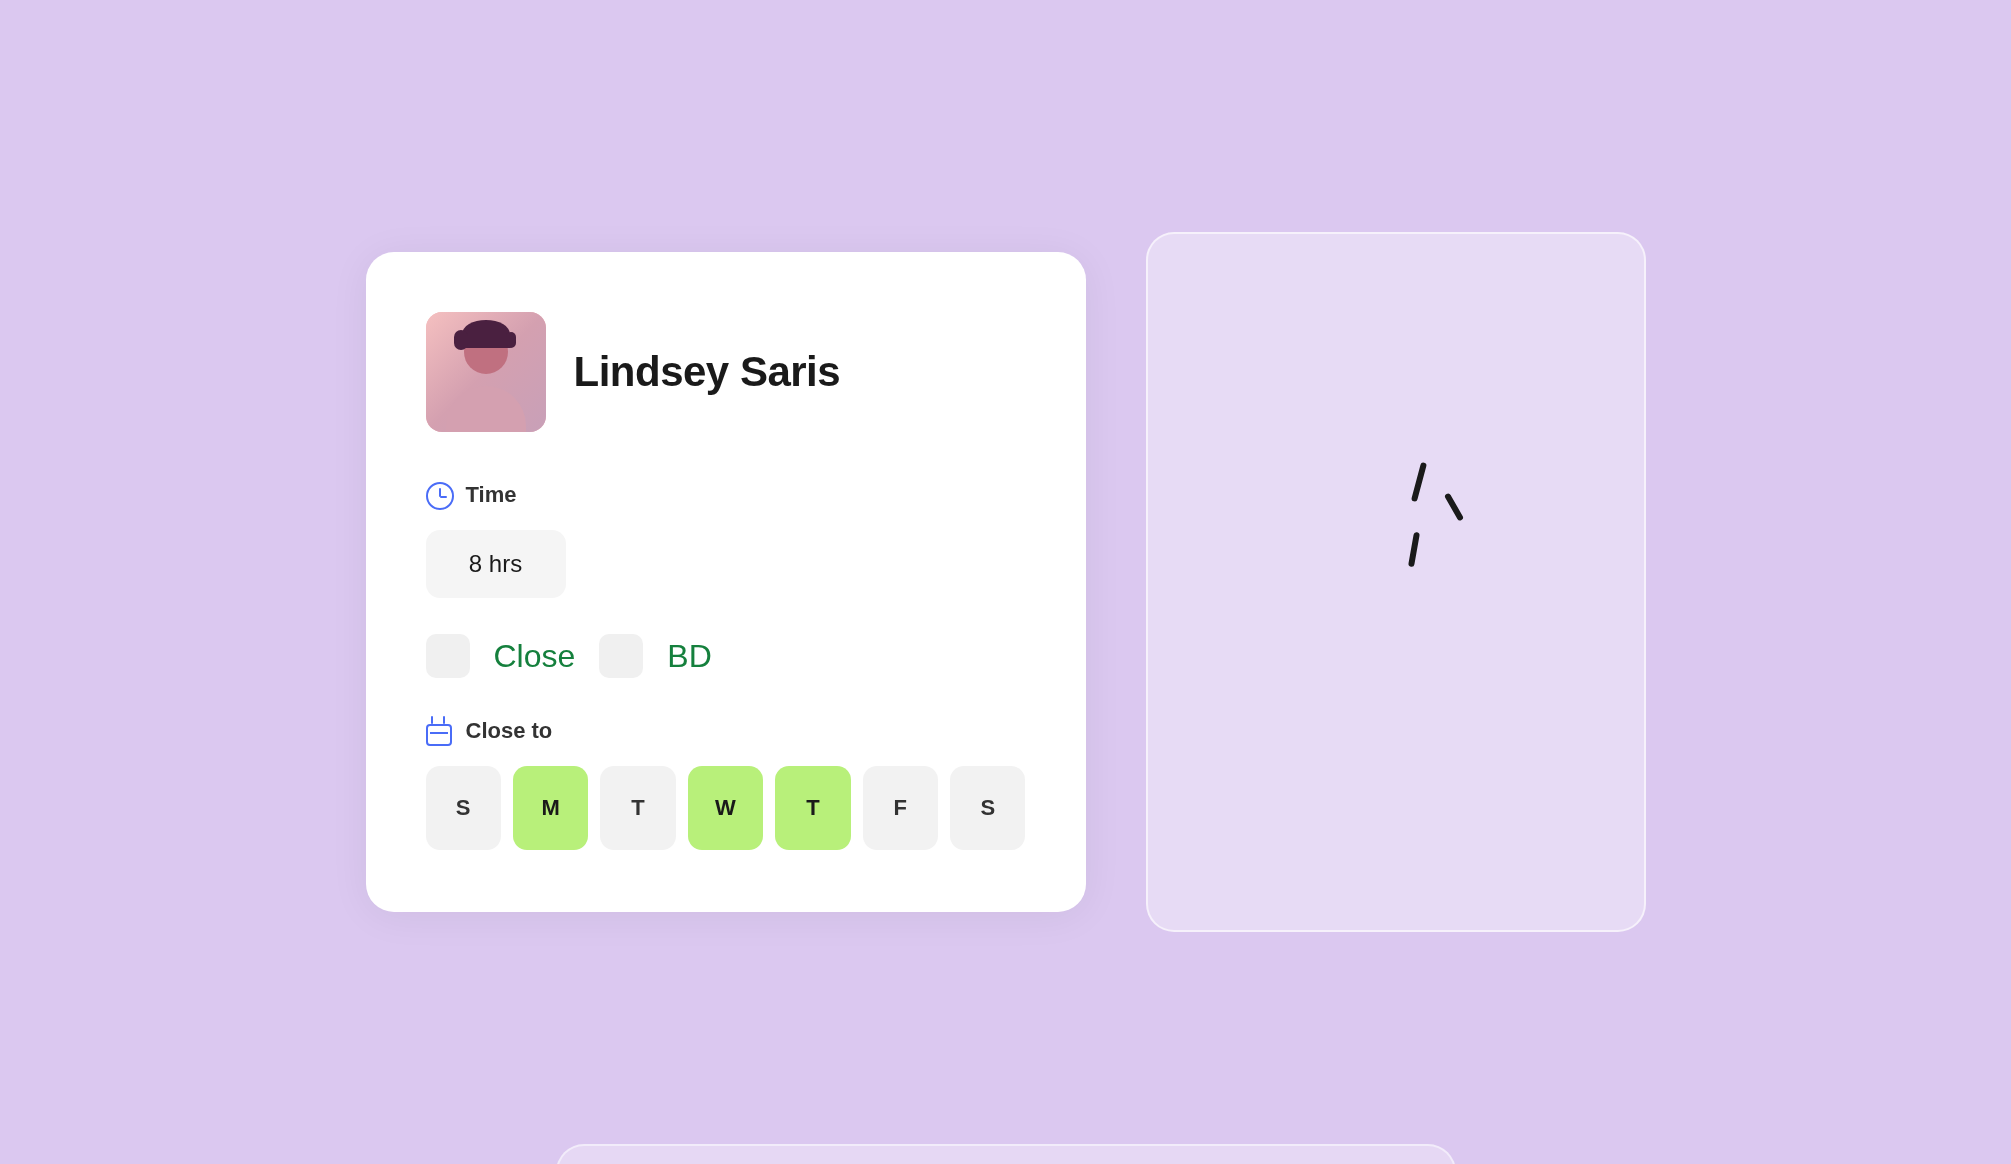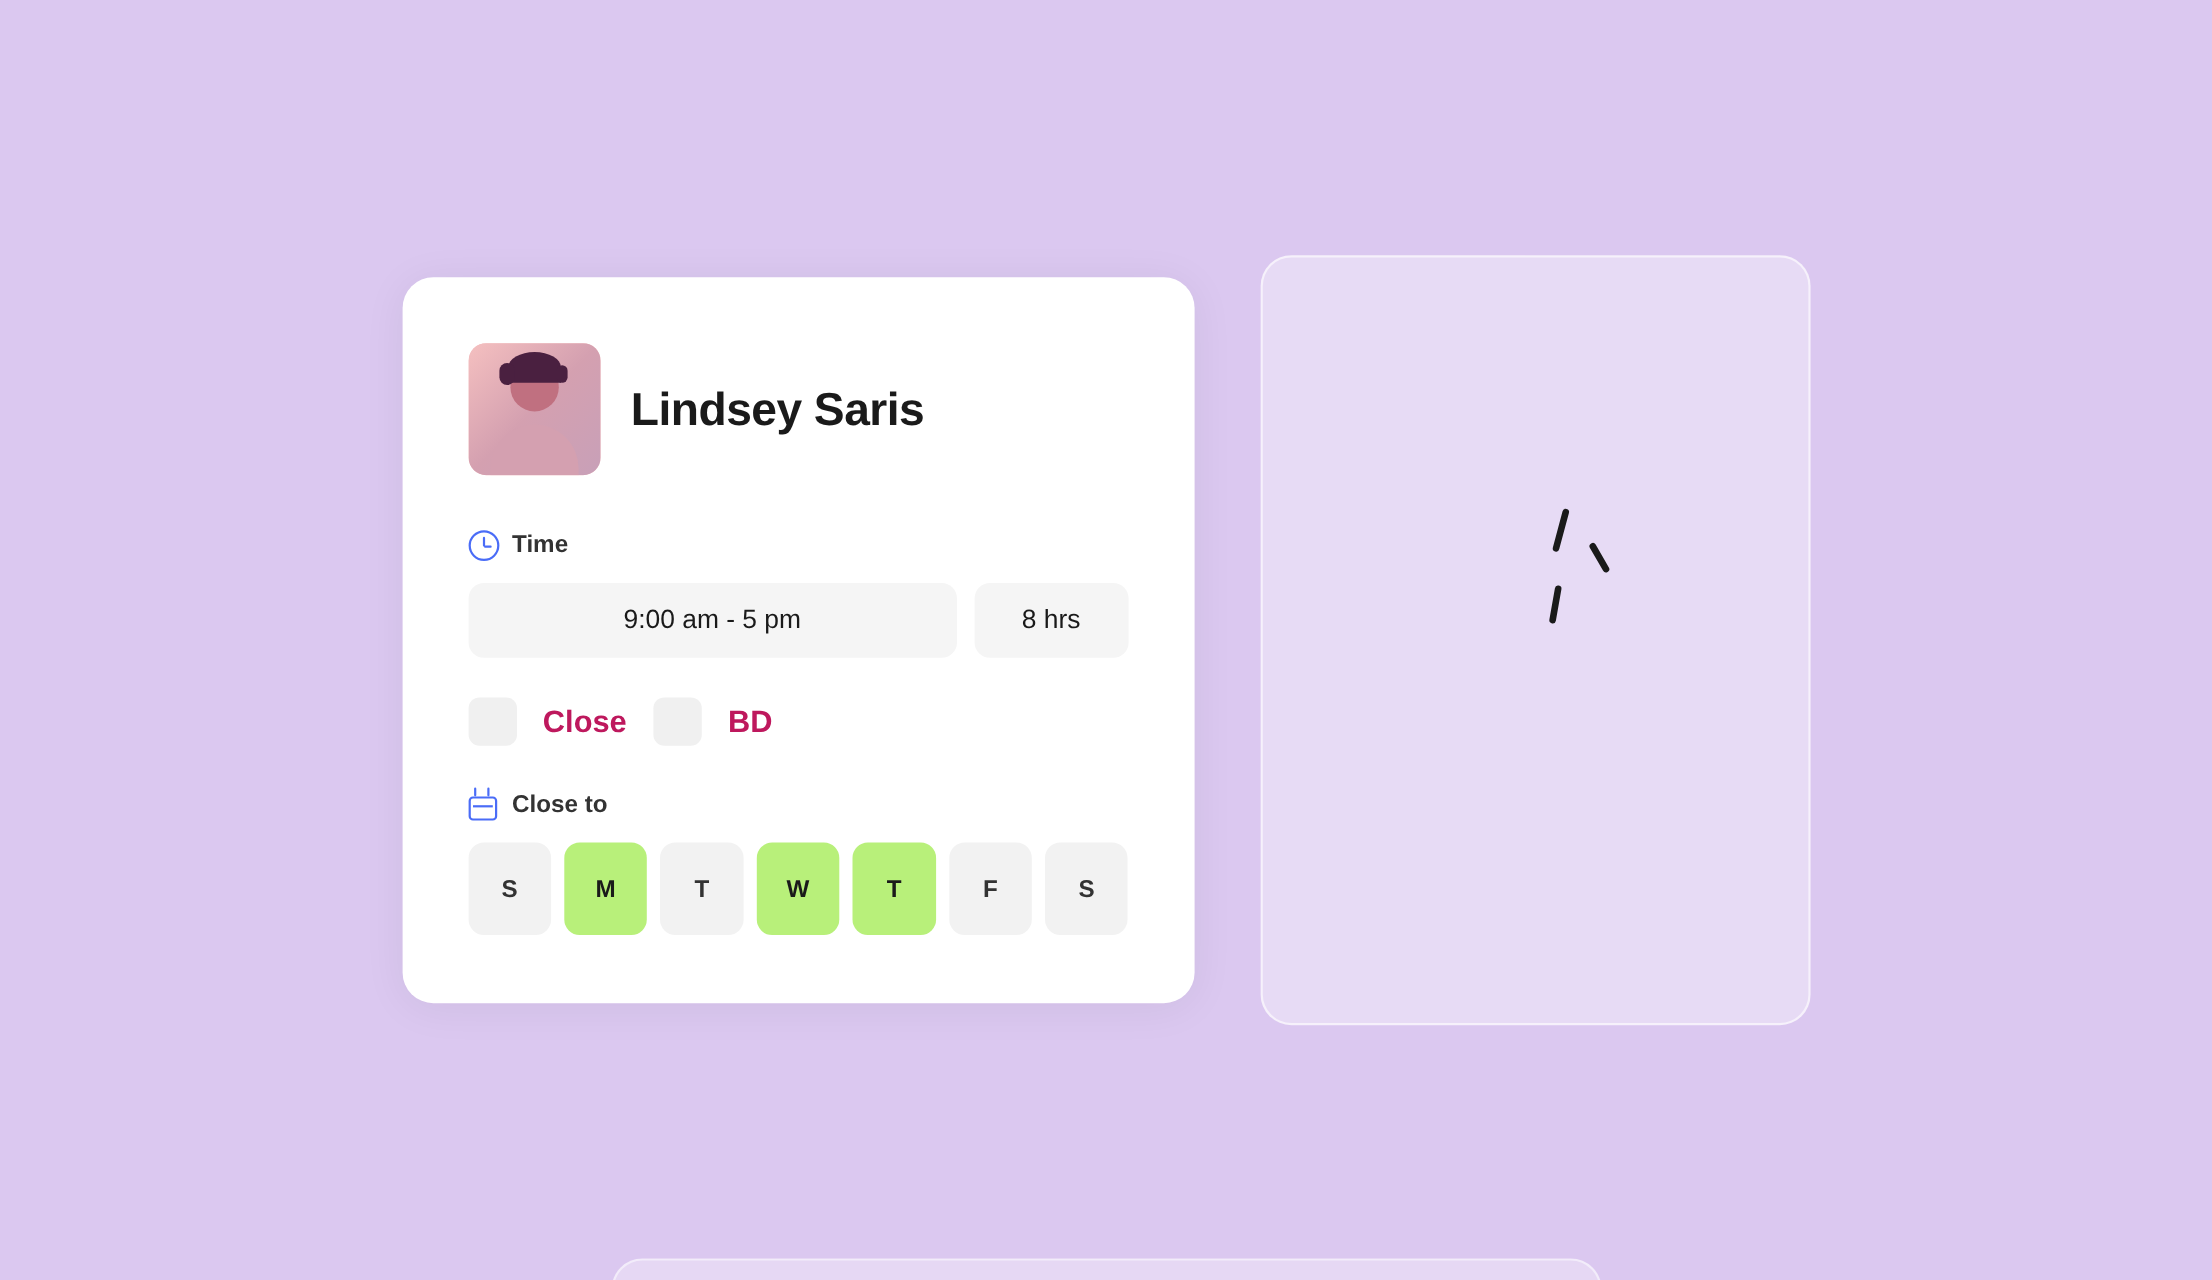--- a/index.html
+++ b/index.html
@@ -215,23 +215,23 @@
 
     .flag-checkbox {
       width: 44px;
       height: 44px;
       background: #f0f0f0;
       border-radius: 10px;
       flex-shrink: 0;
     }
 
     .flag-label {
-      font-size: 28px;
-      font-weight: 700;
-      color: #be185d;
+      font-size: 32px;
+      font-weight: 400;
+      color: #15803d;
     }
 
     
     .apply-section {
       margin-bottom: 10px;
     }
 
     
     .calendar-icon {
       width: 28px;
@@ -406,21 +406,20 @@
       </div>
       <span class="profile-name">Lindsey Saris</span>
     </div>
 
     <div class="section-label">
       <div class="clock-icon"></div>
       <span class="section-label-text">Time</span>
     </div>
 
     <div class="time-row">
-      <div class="time-box">9:00 am - 5 pm</div>
       <div class="time-box hours">8 hrs</div>
     </div>
 
     <div class="flags-row">
       <div class="flag-checkbox"></div>
       <span class="flag-label">Close</span>
       <div class="flag-checkbox"></div>
       <span class="flag-label">BD</span>
     </div>
 

